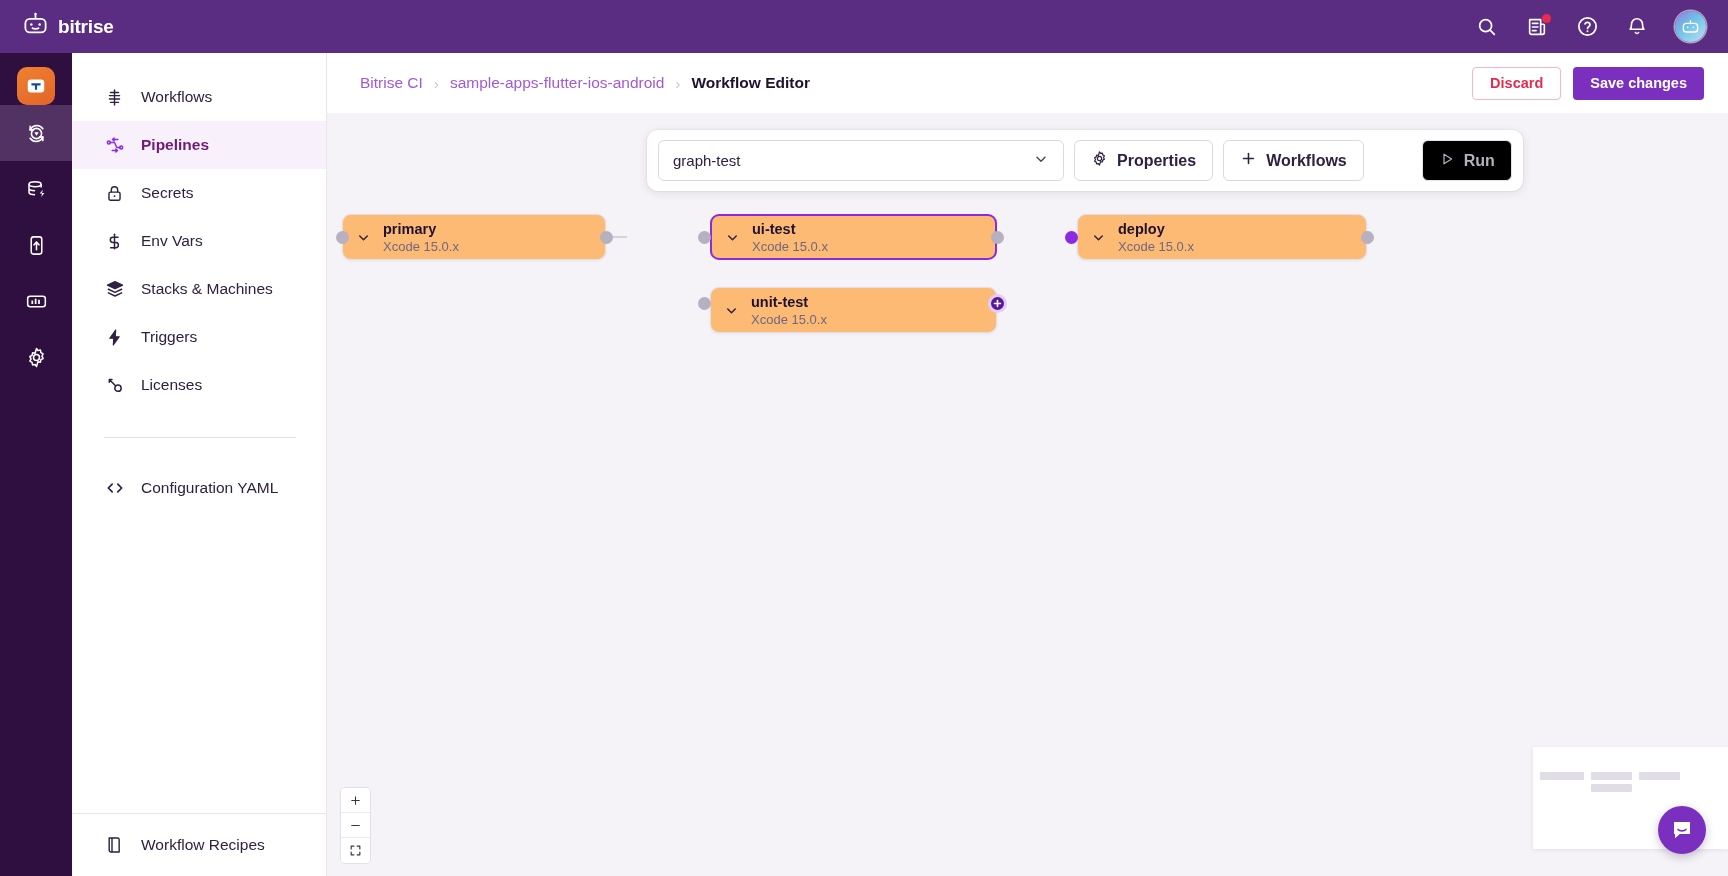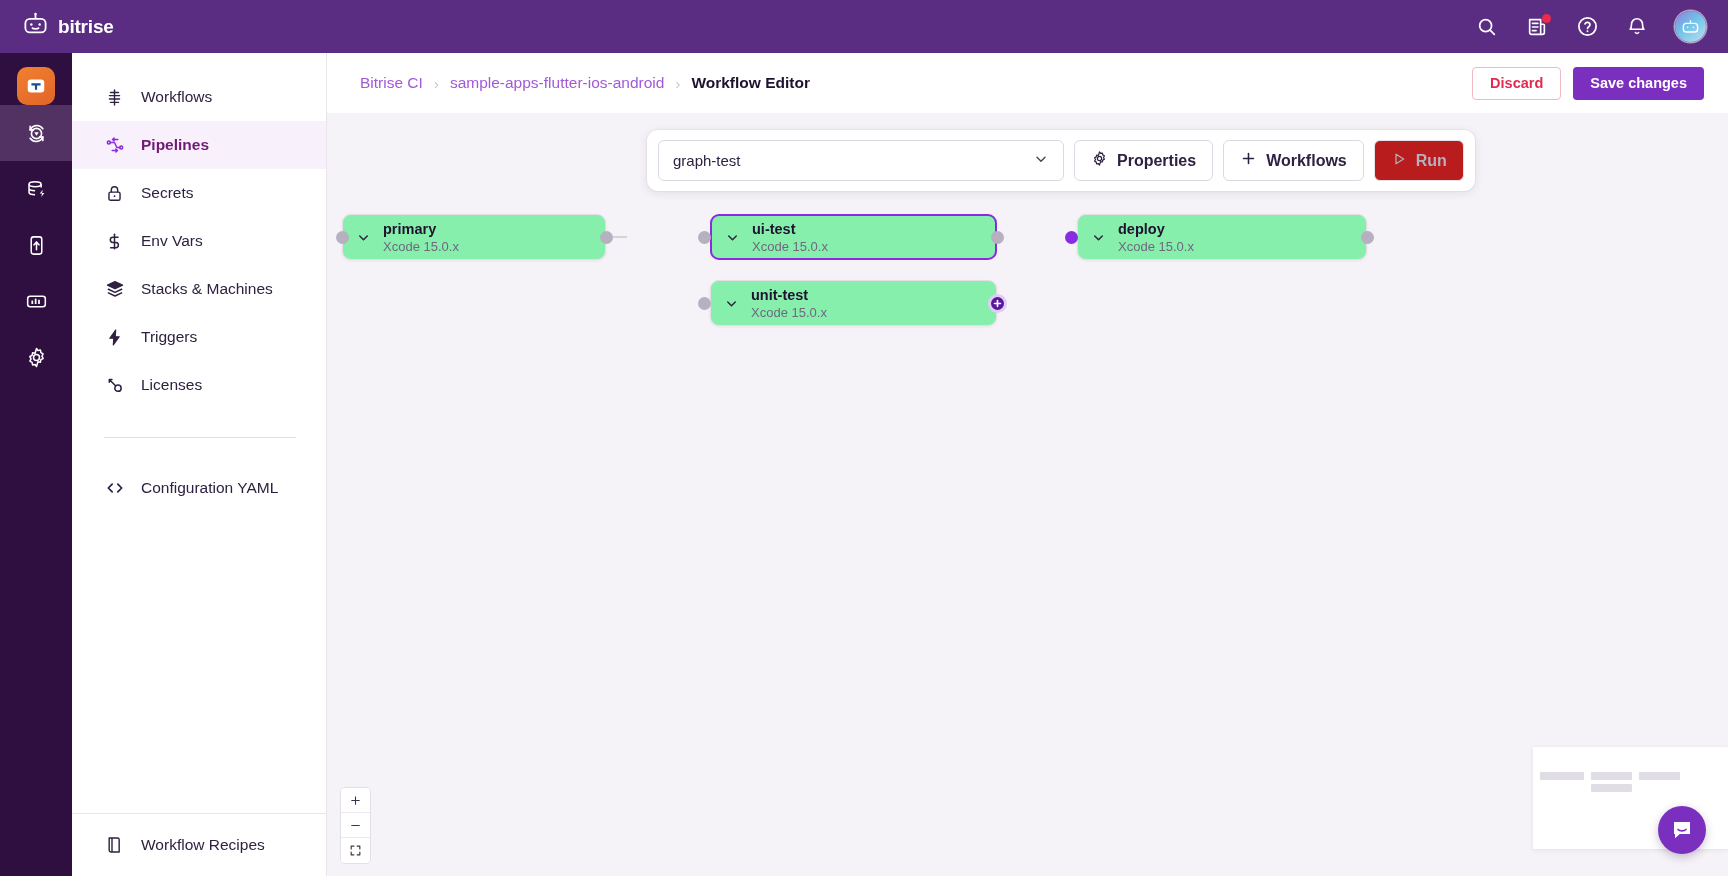--- a/index.html
+++ b/index.html
@@ -123,26 +123,26 @@
     font-size: 15px; color: #2e2141; cursor: pointer; background: #fff;
   }
   #pipeline-select .chev { margin-left: auto; }
   .tb-btn {
     height: 41px; padding: 0 16px; border: 1px solid #dcd8e2; border-radius: 6px;
     background: #fff; display: flex; align-items: center; gap: 9px;
     font-size: 16px; font-weight: bold; color: #2e2141; cursor: pointer;
     font-family: inherit; white-space: nowrap;
   }
   .tb-btn.disabled {
-    color: #b6b1bd; border-color: #e4e1e8; background: #b91c1c; cursor: default;
+    color: #b6b1bd; border-color: #e4e1e8; background: #000000; cursor: default; margin-left: 48px;
   }
 
   
   .node {
-    position: absolute; background: #86efac; border: 1px solid #e2dfe7;
+    position: absolute; background: #fdba74; border: 1px solid #e2dfe7;
     border-radius: 9px; display: flex; align-items: center;
     box-shadow: 0 1px 3px rgba(45,20,70,.07); cursor: pointer; z-index: 5;
   }
   .node.selected { border: 2px solid #8a2be2; box-shadow: none; }
   .node .node-chev { width: 40px; display: flex; justify-content: center; flex: none; }
   .node .node-text { display: flex; flex-direction: column; gap: 2px; }
   .node .node-title { font-size: 14.5px; font-weight: bold; color: #1f1230; }
   .node .node-sub { font-size: 13px; color: #6f6880; text-align: center; }
   .handle {
     position: absolute; width: 13px; height: 13px; border-radius: 50%;
@@ -496,21 +496,21 @@
         </svg>
     </span>
     <span class="node-text">
       <span class="node-title">ui-test</span>
       <span class="node-sub">Xcode 15.0.x</span>
     </span>
   </div>
   <div class="handle" style="left:664px; top:118px;"></div>
 
   <div class="handle" style="left:371px; top:184px;"></div>
-  <div class="node" style="left:383px; top:167px; width:287px; height:46px;">
+  <div class="node" style="left:383px; top:174px; width:287px; height:46px;">
     <span class="node-chev">
       <svg width="15" height="15" viewBox="0 0 24 24" fill="none" stroke="#2e2141" stroke-width="2.3" stroke-linecap="round" stroke-linejoin="round">
           <polyline points="6,9.5 12,15.5 18,9.5"></polyline>
         </svg>
     </span>
     <span class="node-text">
       <span class="node-title">unit-test</span>
       <span class="node-sub">Xcode 15.0.x</span>
     </span>
   </div>

